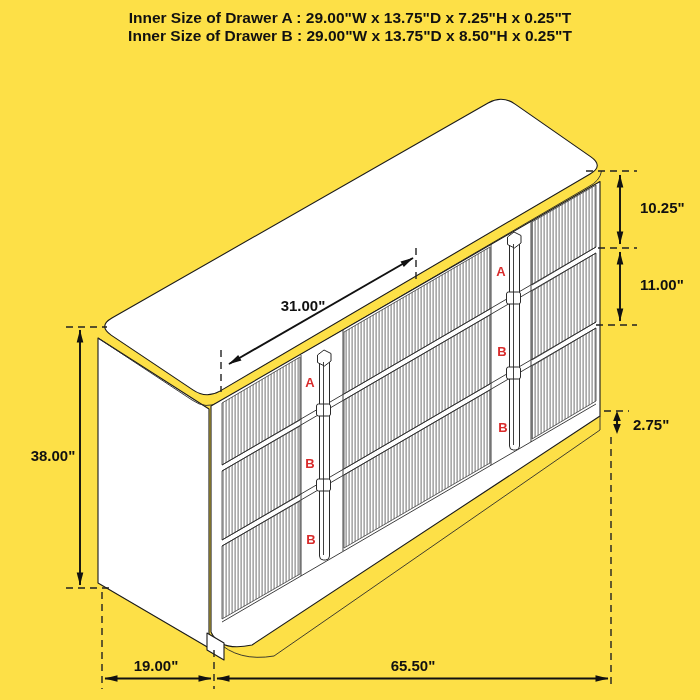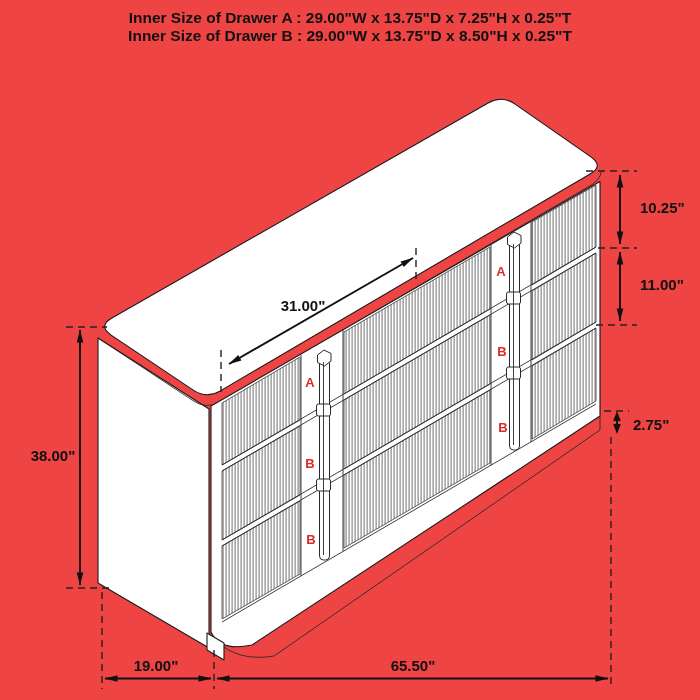--- a/index.html
+++ b/index.html
@@ -1,16 +1,16 @@
 <!DOCTYPE html>
 <html><head>
 <meta charset="utf-8">
 <style>
   html,body{margin:0;padding:0;background:#fff;}
-  .stage{width:700px;height:700px;position:relative;background:#ef4444;overflow:hidden;}
+  .stage{width:700px;height:700px;position:relative;background:#fde047;overflow:hidden;}
   svg{display:block;}
   .outline{fill:#fff;stroke:#1a1a1a;stroke-width:1.1;stroke-linejoin:round;}
   .thin{stroke:#2a2a2a;stroke-width:0.9;fill:none;stroke-linejoin:round;}
   .flute{fill:url(#fl);stroke:#3a3a3a;stroke-width:0.8;}
   .handle{fill:#fff;stroke:#2a2a2a;stroke-width:1;}
   .dim{stroke:#111;stroke-width:1.9;fill:none;}
   .ext{stroke:#222;stroke-width:1.4;stroke-dasharray:7 5;fill:none;}
   .arrfill{fill:#111;stroke:none;}
   .dimtxt{font-family:"Liberation Sans",sans-serif;font-size:15px;font-weight:bold;fill:#111;}
   .hdr{font-family:"Liberation Sans",sans-serif;font-size:15.5px;font-weight:bold;fill:#111;}

